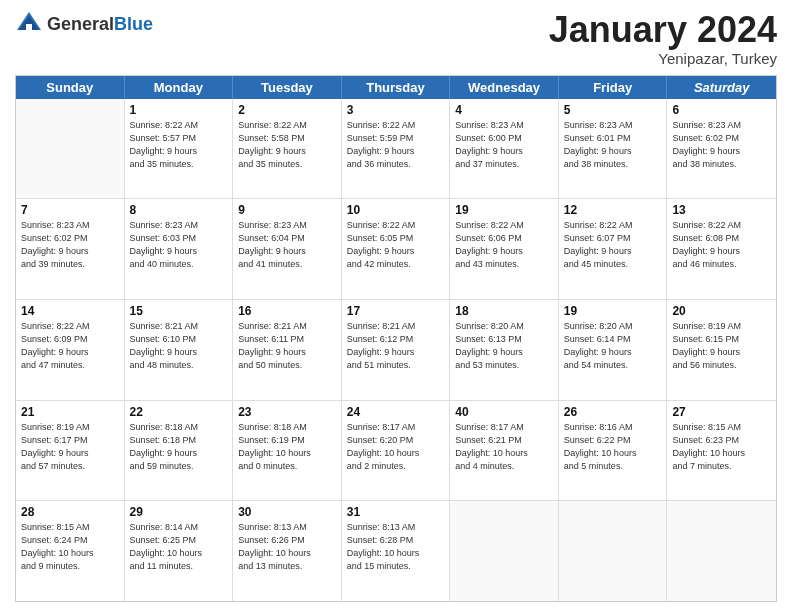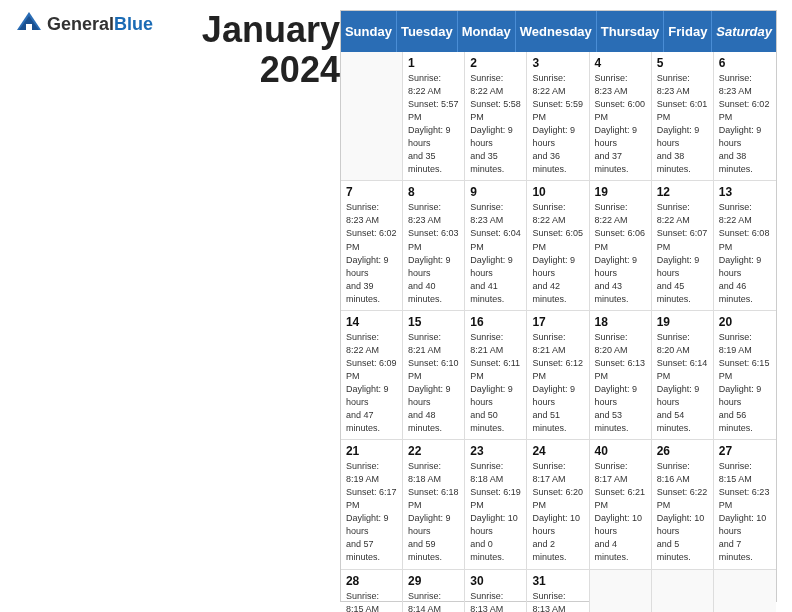--- a/index.html
+++ b/index.html
@@ -8,21 +8,21 @@
       background: #fff;
       width: 792px;
       height: 612px;
       overflow: hidden;
     }
     .page {
       width: 792px;
       height: 612px;
       padding: 10px 15px 10px 15px;
       display: flex;
-      flex-direction: row;
+      flex-direction: column;
     }
     .header {
       display: flex;
       justify-content: space-between;
       align-items: flex-start;
       margin-bottom: 8px;
     }
     .logo {
       display: flex;
       align-items: center;
@@ -64,22 +64,22 @@
     }
     .cal-header {
       display: grid;
       grid-template-columns: repeat(7, 1fr);
       background: #2a6db5;
     }
     .cal-header-cell {
       color: #fff;
       font-size: 13px;
       font-weight: bold;
-      padding: 13px 4px;
-      text-align: left;
+      padding: 4px 4px;
+      text-align: center;
       border-right: 1px solid #4a8dd5;
     }
     .cal-header-cell:last-child { border-right: none; font-style: italic; }
     .cal-body {
       flex: 1;
       display: flex;
       flex-direction: column;
     }
     .cal-row {
       display: grid;
@@ -120,30 +120,31 @@
         <polygon points="14,2 26,20 2,20" fill="#2a6db5"></polygon>
         <polygon points="14,6 24,20 4,20" fill="#1a5090"></polygon>
         <rect x="11" y="14" width="6" height="6" fill="#fff"></rect>
       </svg>
       <div>
         <span class="logo-text-general">General</span><span class="logo-text-blue">Blue</span>
       </div>
     </div>
     <div class="header-right">
       <div class="month-title">January 2024</div>
+      <div class="location">Yenipazar, Turkey</div>
     </div>
   </div>
 
   <div class="calendar">
     <div class="cal-header" id="cal-header">
         <div class="cal-header-cell">Sunday</div>
+        <div class="cal-header-cell">Monday</div>
         <div class="cal-header-cell">Tuesday</div>
-        <div class="cal-header-cell">Monday</div>
+        <div class="cal-header-cell">Thursday</div>
         <div class="cal-header-cell">Wednesday</div>
-        <div class="cal-header-cell">Thursday</div>
         <div class="cal-header-cell">Friday</div>
         <div class="cal-header-cell">Saturday</div>
       </div>
     <div class="cal-body" id="cal-body">
         <div class="cal-row">
           <div class="cal-cell empty"></div>
           <div class="cal-cell">
             <div class="day-number">1</div>
             <div class="day-info" style="white-space: pre-line;">Sunrise: 8:22 AM
 Sunset: 5:57 PM

